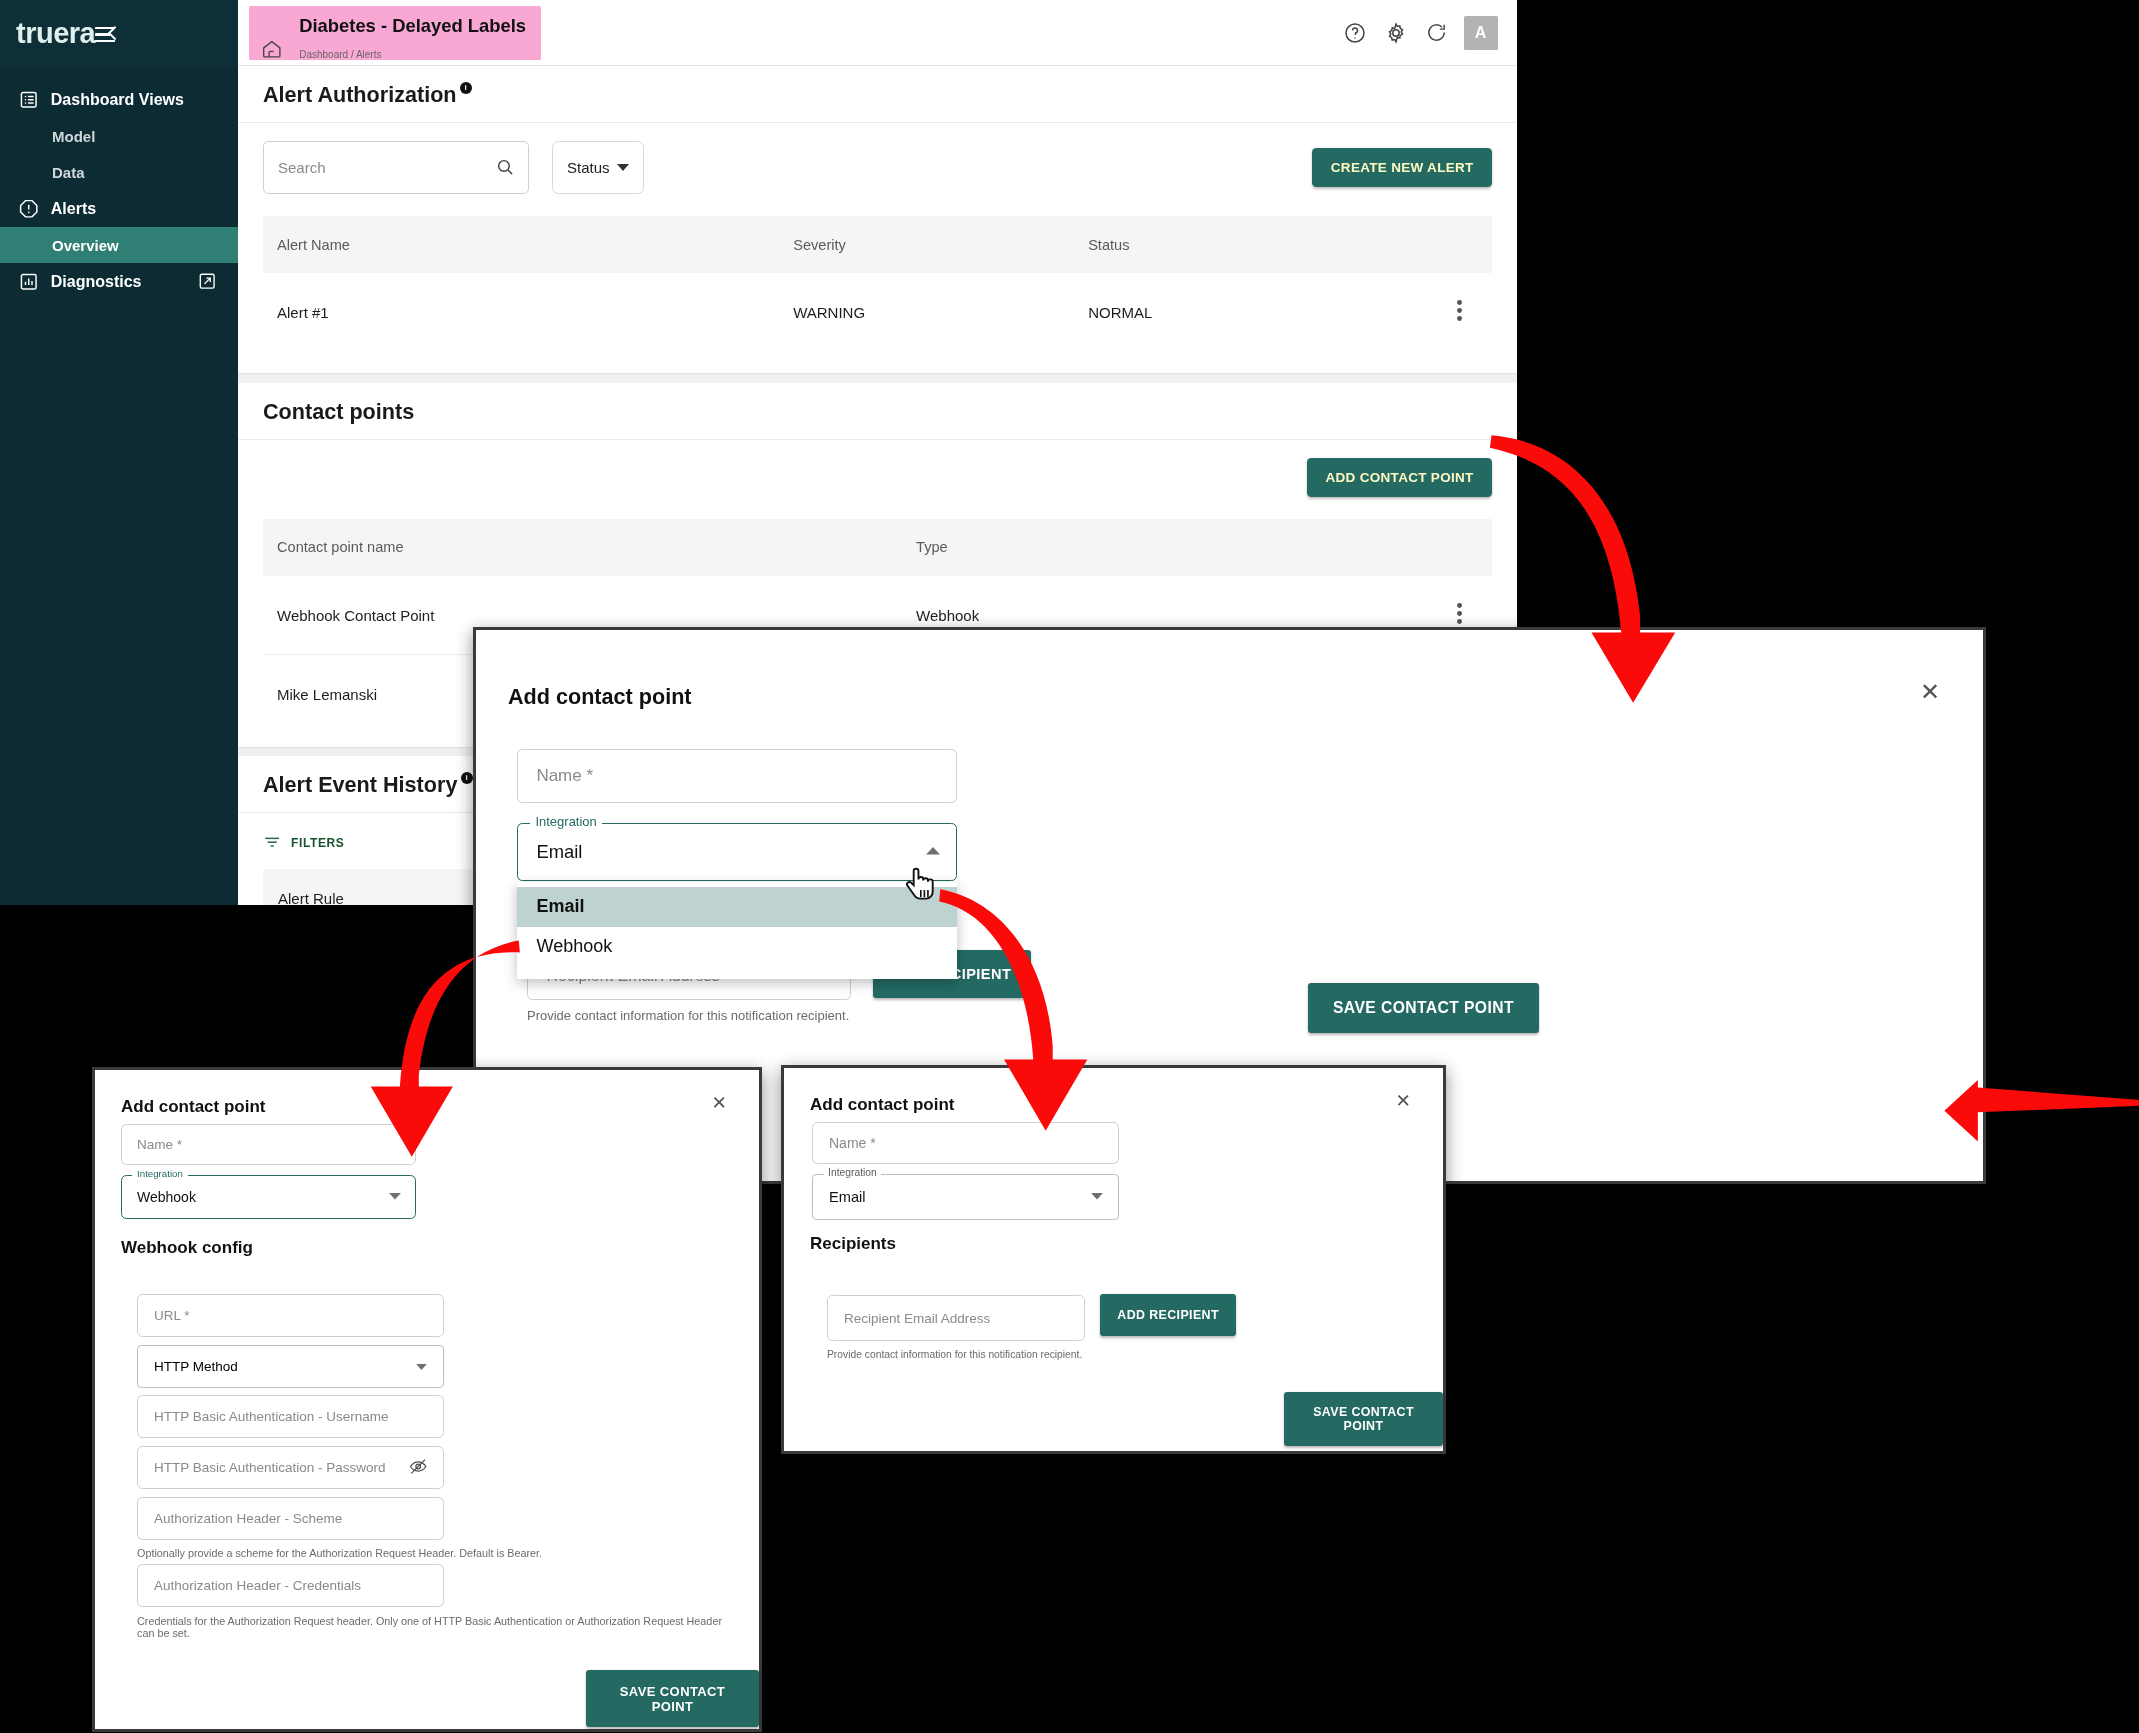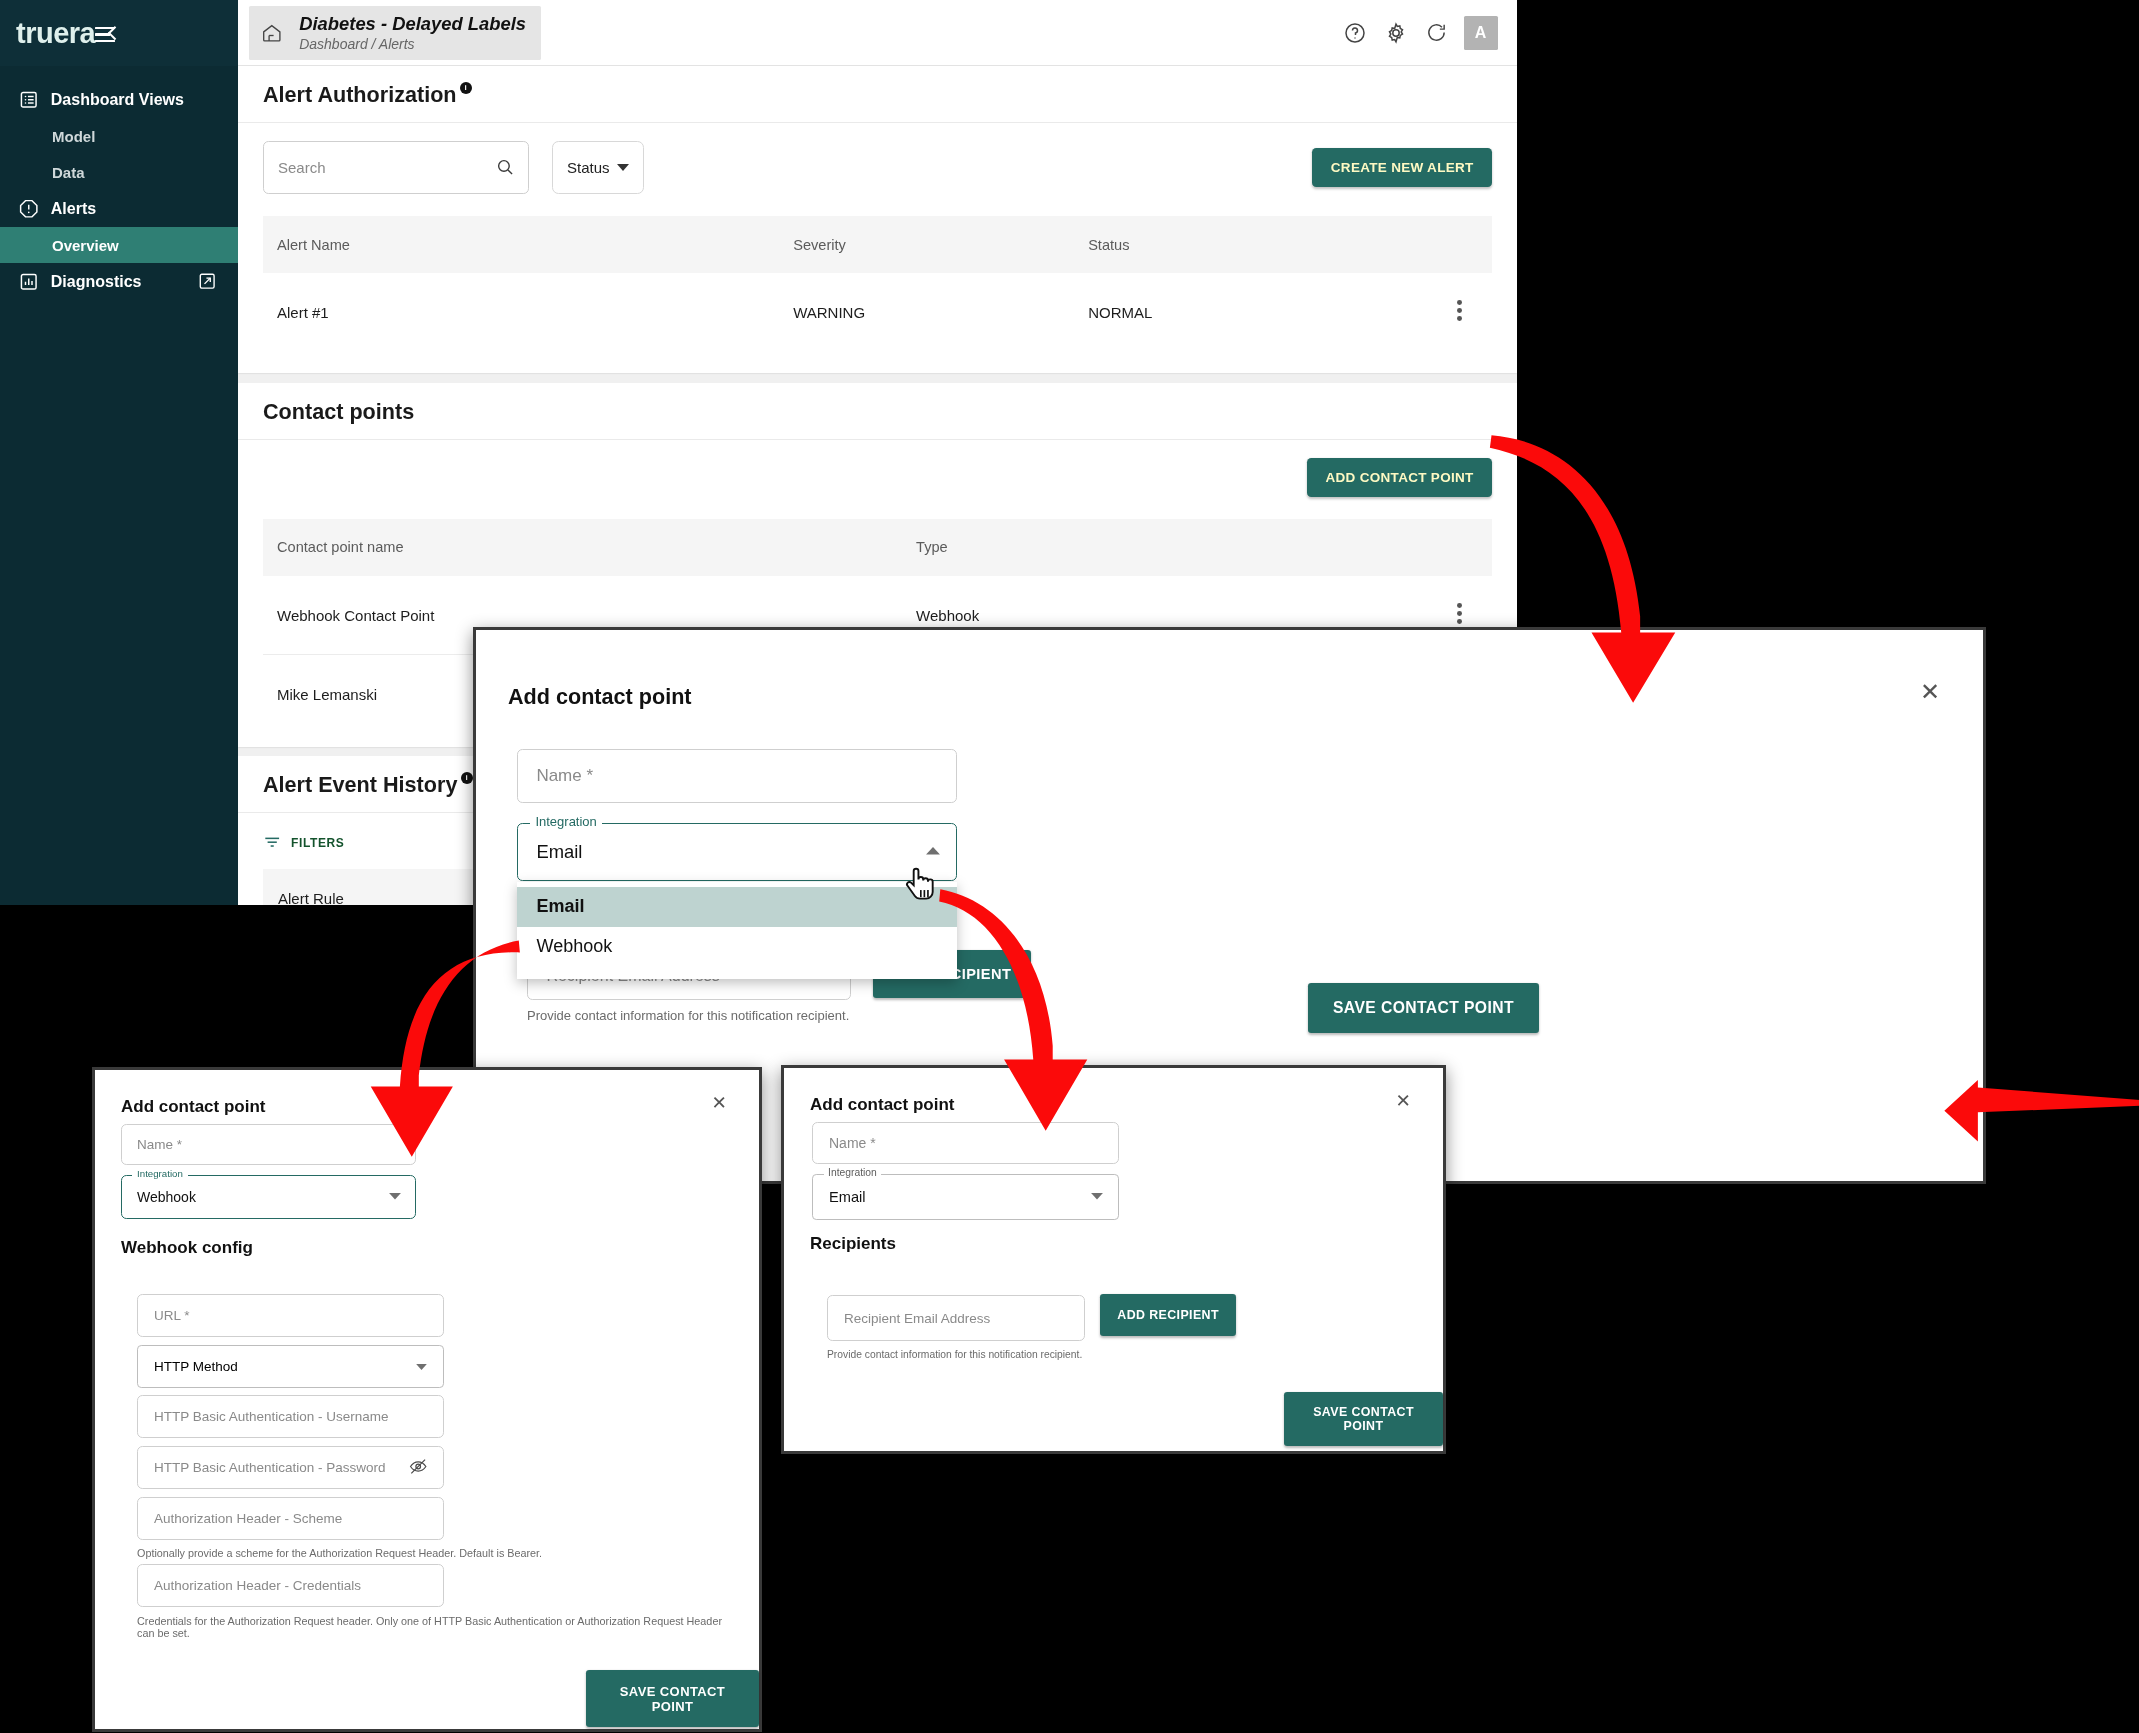--- a/index.html
+++ b/index.html
@@ -55,27 +55,27 @@
   .sb-sub.active{ background:#2f7f74; color:#fff; }
   .sb-item .ext{ position:absolute; right:21.6px; top:8.6px; }
 
   
   #topbar{
     position:absolute; left:238px; top:0; right:0; height:66px;
     background:#fff; border-bottom:1.1px solid #e3e3e3;
     display:flex; align-items:center;
   }
   #crumbcard{
-    margin-left:10.8px; height:54px; background:#e5e5e5; display:flex; align-items:center;
-    padding:0 15px 0 0; border-radius:1.6px;font-style:italic;
+    margin-left:10.8px; height:54px; background:#f9a8d4; display:flex; align-items:flex-end;
+    padding:0 15px 0 0; border-radius:1.6px;
   }
   .home-ico{ width:45px; display:flex; justify-content:center; align-items:center; }
   .crumb-text{ padding-left:5.4px; }
   .crumb-title{ font-size:18.4px; font-weight:700; color:#111; line-height:1.15; }
-  .crumb-sub{ font-size:14px; color:#666; margin-top:1px; }
+  .crumb-sub{ font-size:10px; color:#666; margin-top:12px; }
   #topbar-right{
     margin-left:auto; display:flex; align-items:center; gap:13px; padding-right:19.5px;
   }
   .tb-ico{ width:28px; height:28px; display:flex; align-items:center; justify-content:center; cursor:pointer; }
   .avatar{
     width:34px; height:34px; background:#b3b3b3; color:#fff; font-size:16px; font-weight:700;
     display:flex; align-items:center; justify-content:center; border-radius:1.6px; cursor:pointer;
   }
 
   

